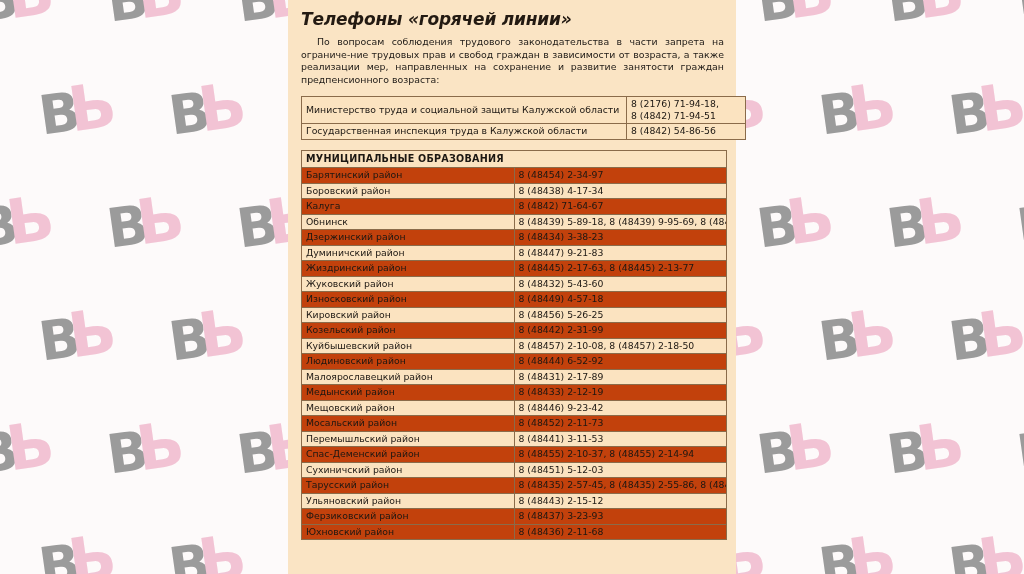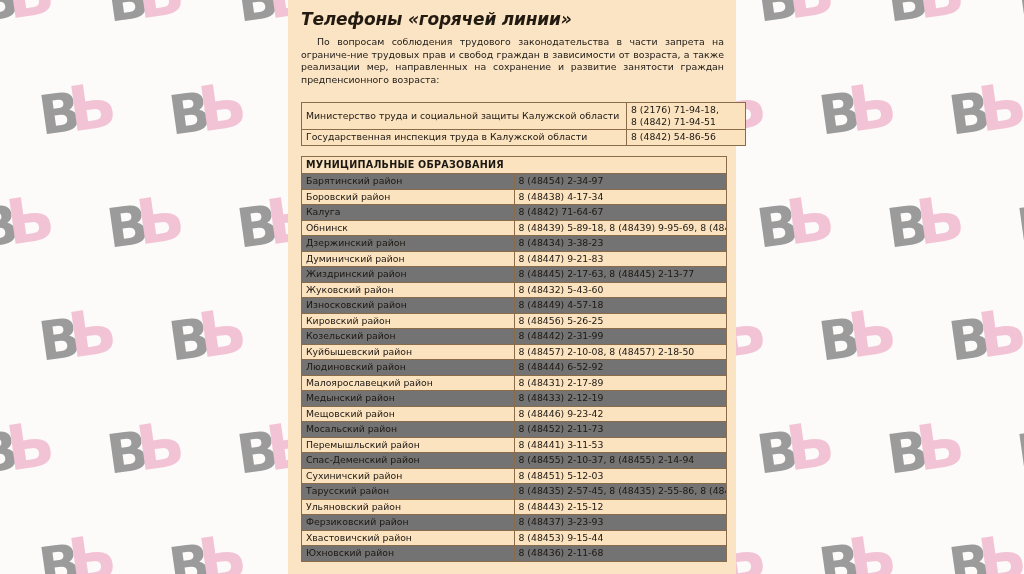--- a/index.html
+++ b/index.html
@@ -79,21 +79,21 @@
     margin: 1px 0 7px 3px;
     white-space: nowrap;
   }
 
   #intro {
     font-size: 9.4px;
     line-height: 12.6px;
     color: #1e1a16;
     text-align: justify;
     text-indent: 16px;
-    margin: 0 2px 16px 3px;
+    margin: 0 2px 10px 3px;
     hyphens: manual;
   }
 
   table.tbl {
     border-collapse: collapse;
     width: 426px;
     margin-left: 3px;
     table-layout: fixed;
     background: #fbe2bd;
   }
@@ -122,21 +122,21 @@
   #tbl-muni th.muni-header {
     text-align: left;
     font-weight: 700;
     font-size: 9.6px;
     letter-spacing: 0.25px;
     padding: 2px 4px 3px 4px;
     background: #fbe3c0;
   }
   #tbl-muni td.muni-name { width: 140px; }
   #tbl-muni td.muni-phone { width: 286px; }
-  #tbl-muni tr.alt td { background: #737373; }
+  #tbl-muni tr.alt td { background: #c2410c; }
 </style>
 </head>
 <body>
 
 <div id="page">
 
   <div id="bg-pattern">
       <div class="bg-tile" style="left: -20px; top: -30px;">
         <span class="glyph-v">В</span>
         <span class="glyph-b">Ь</span>
@@ -459,24 +459,20 @@
             <td class="muni-phone">8 (48435) 2-57-45, 8 (48435) 2-55-86, 8 (48435) 2-52-30</td>
           </tr>
           <tr>
             <td class="muni-name">Ульяновский район</td>
             <td class="muni-phone">8 (48443) 2-15-12</td>
           </tr>
           <tr class="alt">
             <td class="muni-name">Ферзиковский район</td>
             <td class="muni-phone">8 (48437) 3-23-93</td>
           </tr>
-          <tr>
-            <td class="muni-name">Хвастовичский район</td>
-            <td class="muni-phone">8 (48453) 9-15-44</td>
-          </tr>
           <tr class="alt">
             <td class="muni-name">Юхновский район</td>
             <td class="muni-phone">8 (48436) 2-11-68</td>
           </tr>
         </tbody>
     </table>
 
   </div>
 </div>
 

